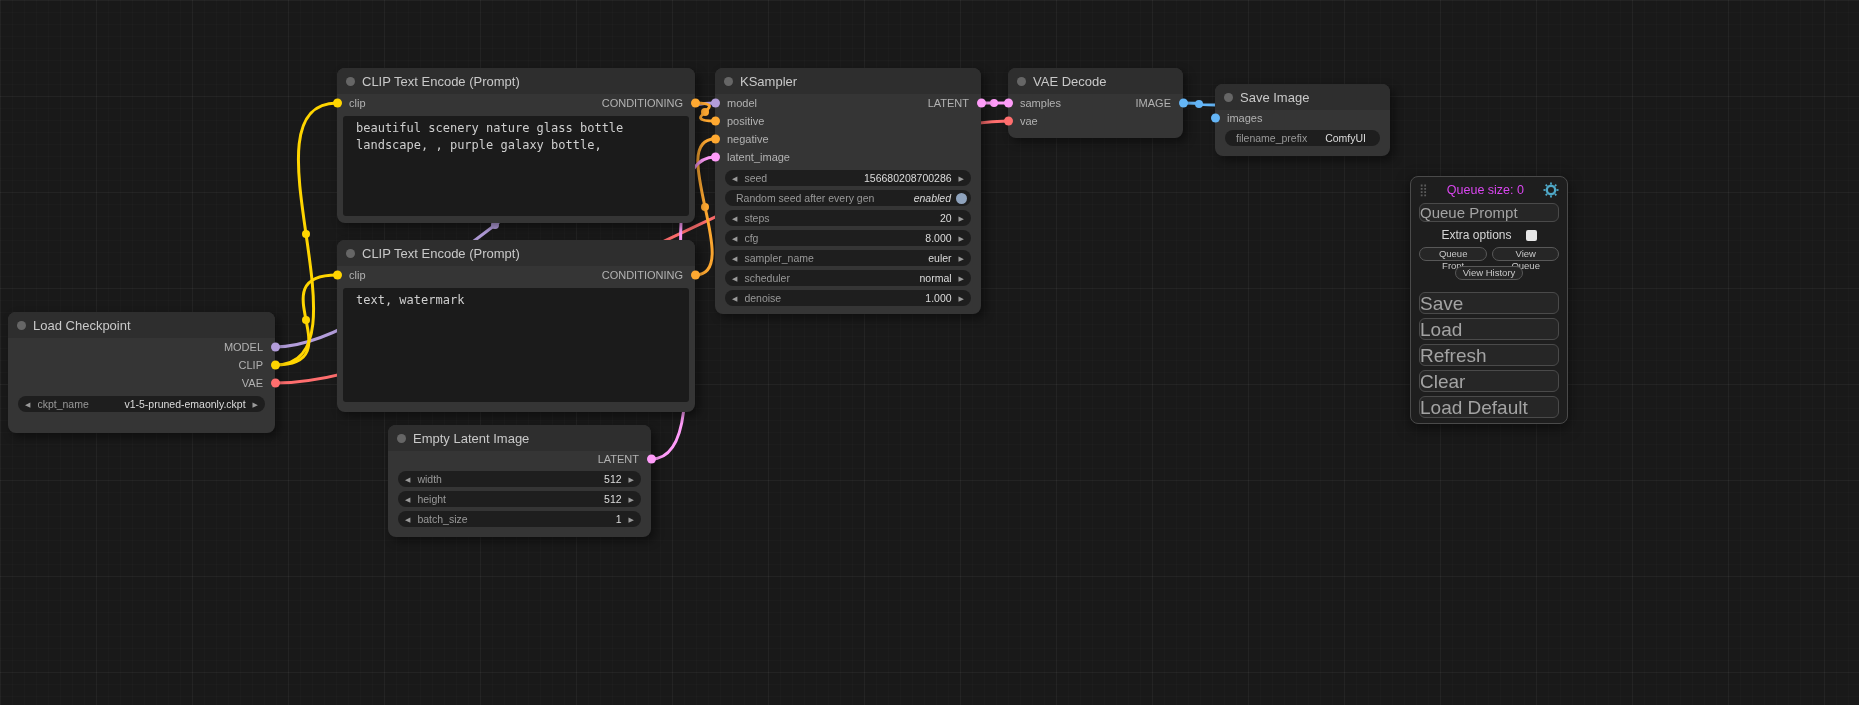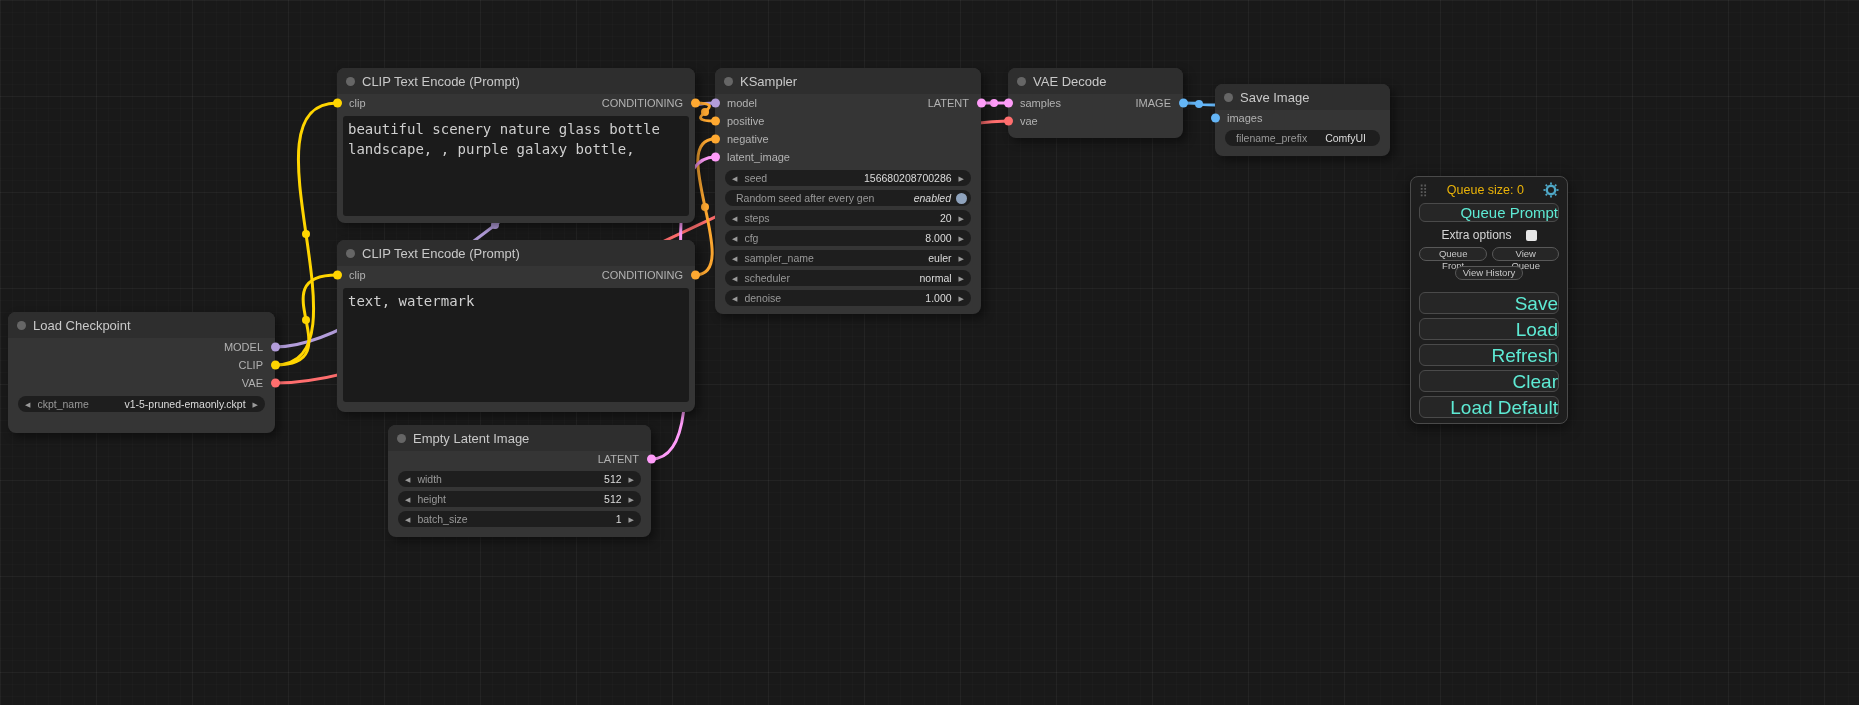--- a/index.html
+++ b/index.html
@@ -23,40 +23,40 @@
   .node-title{height:26px;display:flex;align-items:center;gap:7px;padding:0 9px;
     background:var(--c-node-title-bg,#2e2e2e);border-radius:8px 8px 0 0;font-size:13px;color:#c9c9c9;}
   .status-dot{width:9px;height:9px;border-radius:50%;background:#666;flex:none;}
   .srow{position:relative;height:18px;display:flex;align-items:center;padding:0 12px;font-size:11px;color:#b2b2b2;}
   .srow .right{margin-left:auto;}
   .pin{position:absolute;top:50%;width:9px;height:9px;border-radius:50%;transform:translateY(-50%);}
   .pin.in{left:-4.5px;} .pin.out{right:-4.5px;}
   .sc-model{background:var(--c-model)} .sc-clip{background:var(--c-clip)} .sc-vae{background:var(--c-vae)}
   .sc-cond{background:var(--c-conditioning)} .sc-latent{background:var(--c-latent)} .sc-image{background:var(--c-image)}
 
-  .prompt-text{margin:4px 6px 0;background:#1b1b1b;border-radius:3px;padding:4px 5px;overflow:hidden;
-    font-family:"DejaVu Sans Mono",monospace;font-size:14px;line-height:1.4;color:#cfcfcf;white-space:pre-wrap;}
+  .prompt-text{margin:4px 6px 0;background:#1b1b1b;border-radius:3px;padding:4px 13px;overflow:hidden;
+    font-family:"DejaVu Sans Mono",monospace;font-size:12px;line-height:1.4;color:#cfcfcf;white-space:pre-wrap;}
 
   .widget{display:flex;align-items:center;height:16px;margin:4px 10px 0;background:var(--c-widget-bg,#1e1e1e);
     border-radius:8px;padding:0 7px;font-size:10.5px;color:#999;}
   .warrow{font-size:7px;color:#9a9a9a;line-height:1;flex:none;}
   .wlabel{margin-left:7px;white-space:nowrap;}
   .wvalue{margin-left:auto;margin-right:7px;color:#dcdcdc;white-space:nowrap;}
   .knob{width:11px;height:11px;border-radius:50%;background:var(--c-toggle-knob,#8fa3bd);margin-right:-3px;flex:none;}
 
   .menu{position:absolute;left:1410px;top:176px;width:158px;height:248px;z-index:5;background:#1e1e1e;
     border:1px solid #4a4a4a;border-radius:8px;box-shadow:0 4px 14px rgba(0,0,0,.55);
     padding:5px 8px;color:#ddd;display:flex;flex-direction:column;}
   .menu-header{display:flex;align-items:center;height:18px;}
   .drag-handle{color:#5c5c5c;font-size:12px;line-height:1;cursor:grab;}
-  .queue-size{flex:1;text-align:center;font-size:12.5px;color:#eab308;}
+  .queue-size{flex:1;text-align:center;font-size:12.5px;color:#d946ef;}
   .gear-svg{display:block;cursor:pointer;}
   .gear-svg *{stroke:var(--c-accent-gear,#4FA8C7);}
-  .btn{display:block;width:100%;background:#262626;border:1px solid #4a4a4a;border-radius:6px;color:#5eead4;
-    text-align:right;cursor:pointer;font-family:"Liberation Sans",sans-serif;}
+  .btn{display:block;width:100%;background:#262626;border:1px solid #4a4a4a;border-radius:6px;color:#a3a3a3;
+    text-align:left;cursor:pointer;font-family:"Liberation Sans",sans-serif;}
   .btn-queue{height:23px;font-size:15px;margin-top:5px;}
   .btn-big{height:22px;font-size:19px;margin-top:4px;}
   .btn-save{margin-top:12px;}
   .extra{display:flex;align-items:center;justify-content:center;gap:14px;margin-top:6px;font-size:12px;color:#d6d6d6;}
   .checkbox{width:11px;height:11px;background:#e8e8e8;border-radius:2px;cursor:pointer;}
   .small-row{display:flex;justify-content:center;gap:5px;margin-top:5px;}
   .btn-small{display:inline-block;width:auto;font-size:9.5px;height:14px;line-height:12px;border-radius:8px;
     padding:0 7px;background:#262626;border:1px solid #585858;color:#c9c9c9;cursor:pointer;font-family:"Liberation Sans",sans-serif;}
 </style>
 </head>

